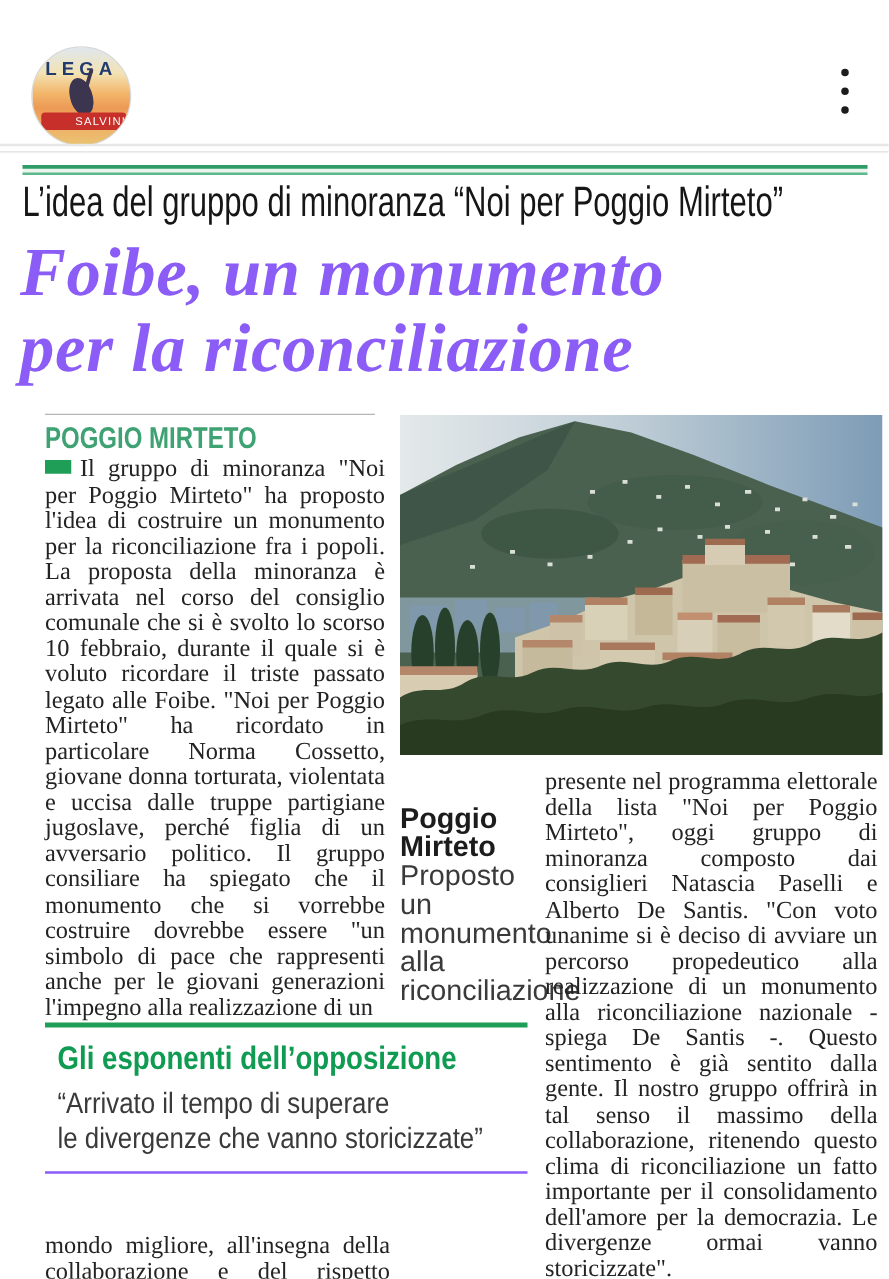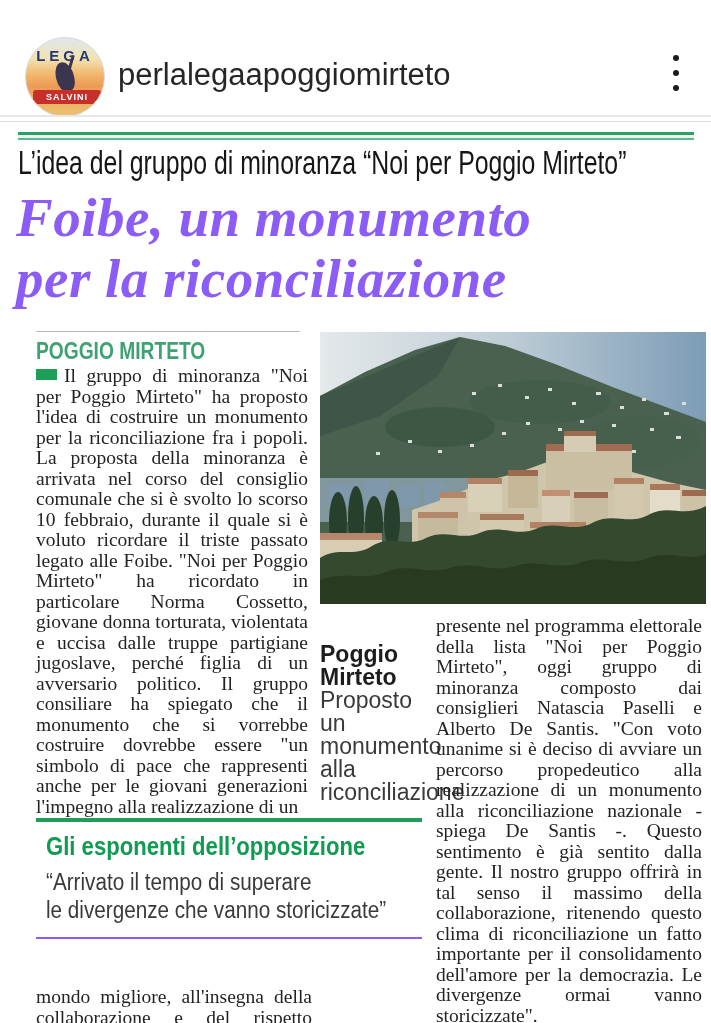--- a/index.html
+++ b/index.html
@@ -24,22 +24,22 @@
     position:absolute;left:30px;top:24px;width:18px;height:30px;
     background:#3c3550;border-radius:45% 55% 40% 50%;
     transform:rotate(-12deg);
   }
   .avatar .warrior:before{
     content:"";position:absolute;left:14px;top:-6px;width:3px;height:26px;
     background:#3c3550;transform:rotate(28deg);
   }
   .avatar .banner{
     position:absolute;left:7px;bottom:12px;width:68px;height:14px;
-    background:#c62f2a;border-radius:3px;color:#fff;font-weight:bold;
-    font-size:9px;letter-spacing:1px;text-align:center;line-height:14px;
+    background:#c62f2a;border-radius:3px;color:#fff;font-weight:normal;
+    font-size:9px;letter-spacing:1px;text-align:right;line-height:14px;
   }
   .username{
     left:118px;top:57px;font-size:31px;color:#262626;cursor:pointer;
   }
   .kebab{left:656px;top:55px;width:40px;height:40px;cursor:pointer;
     display:flex;flex-direction:column;align-items:center;gap:9px;}
   .kebab .dot{width:6px;height:6px;border-radius:50%;background:#1c1c1c;}
   .ig-divider{left:0;top:115px;width:711px;height:2px;background:#e7e7e7;}
   .scan-edge{left:0;top:121px;width:711px;height:1px;background:#dedede;}
 
@@ -95,21 +95,20 @@
 </style>
 </head>
 <body>
 
 <div class="abs ig-header">
   <div class="abs avatar">
     <div class="arc-text">LEGA</div>
     <div class="warrior"></div>
     <div class="banner">SALVINI</div>
   </div>
-  <div class="abs username">perlalegaapoggiomirteto</div>
   <div class="abs kebab">
     <div class="dot"></div>
     <div class="dot"></div>
     <div class="dot"></div>
   </div>
 </div>
 <div class="abs ig-divider"></div>
 <div class="abs scan-edge"></div>
 
 <div class="abs green-rule"></div>

